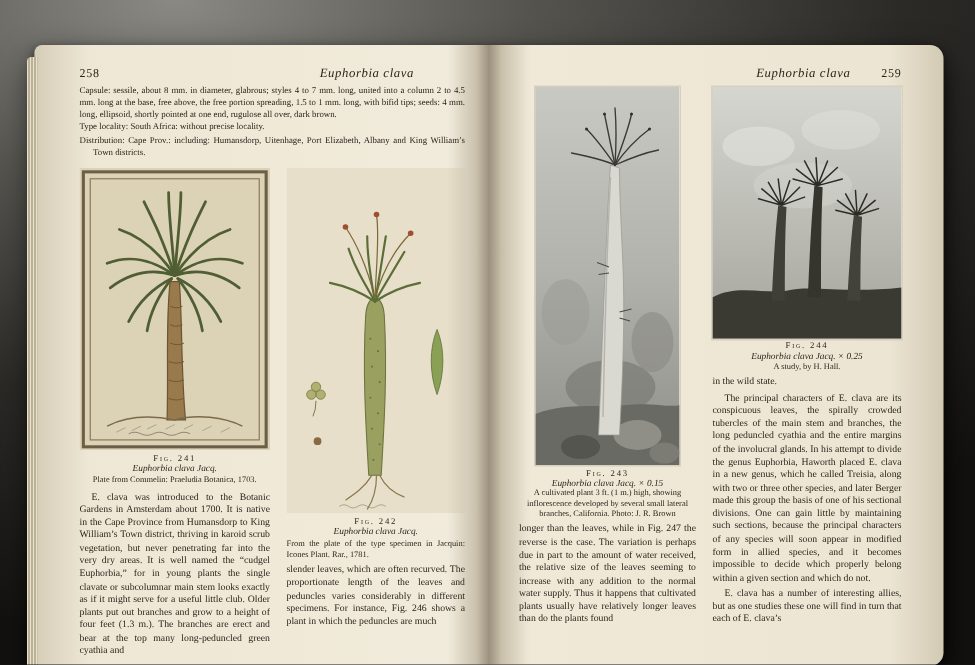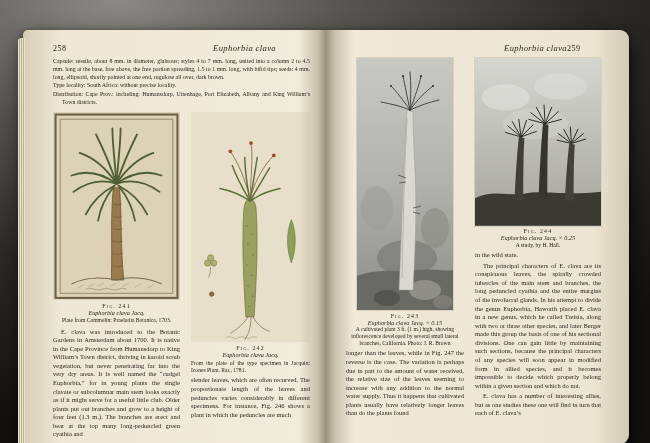--- a/index.html
+++ b/index.html
@@ -35,21 +35,21 @@
     background: linear-gradient(90deg, rgba(77,63,41,0) 0%, rgba(77,63,41,.18) 35%, rgba(56,45,28,.40) 50%, rgba(77,63,41,.18) 65%, rgba(77,63,41,0) 100%);
     pointer-events: none; z-index: 3;
   }
   .pages { position: absolute; inset: 0; display: flex; }
   .page { width: 50%; height: 100%; position: relative; overflow: hidden; }
   .page-left  { padding: 13px 16px 12px 30px; }
   .page-right { padding: 13px 28px 12px 20px; }
 
   .page-header { display: flex; align-items: baseline; margin-bottom: 5px; }
   .pagenum { font-size: 8px; letter-spacing: .5px; width: 34px; }
-  .page-right .pagenum { }
+  .page-right .pagenum { text-align: right; }
   .running-title { flex: 1; text-align: right; font-style: italic; font-size: 8.5px; letter-spacing: .4px; }
 
   .front { font-size: 5.9px; line-height: 1.32; text-align: justify; margin-bottom: 1px; }
   .hang { padding-left: 9px; text-indent: -9px; }
 
   .cols { display: flex; gap: 11px; margin-top: 5px; }
   .lp-colA { flex: 0 0 127px; }
   .lp-colB { flex: 1; min-width: 0; }
   .rp-colA { flex: 0 0 118px; }
   .rp-colB { flex: 1; min-width: 0; }

